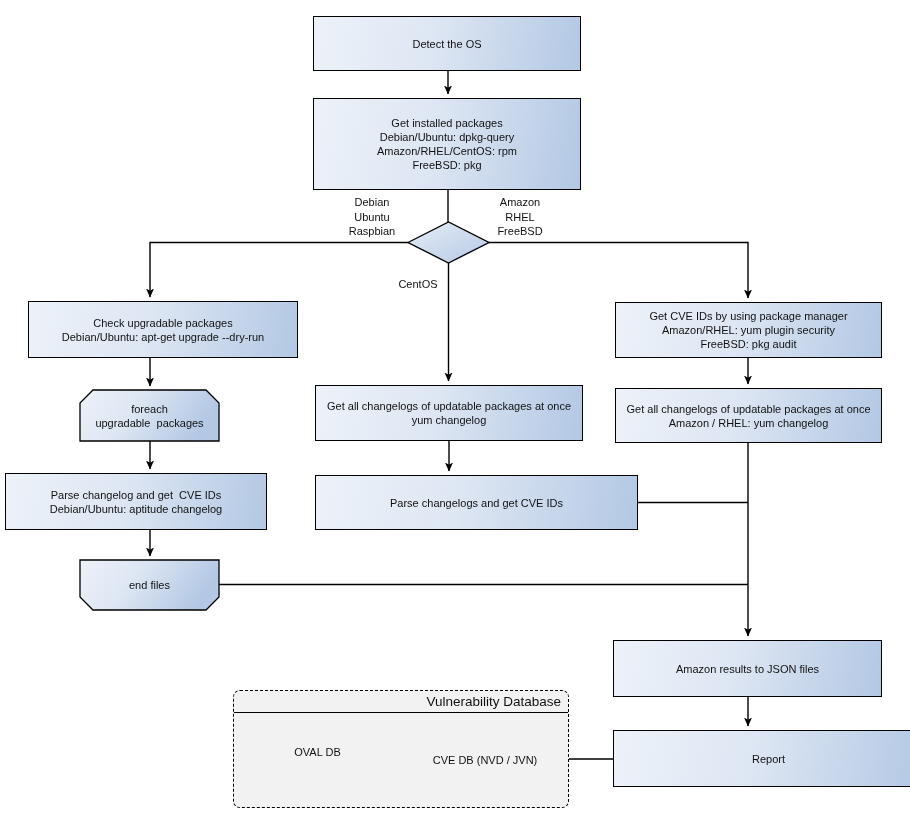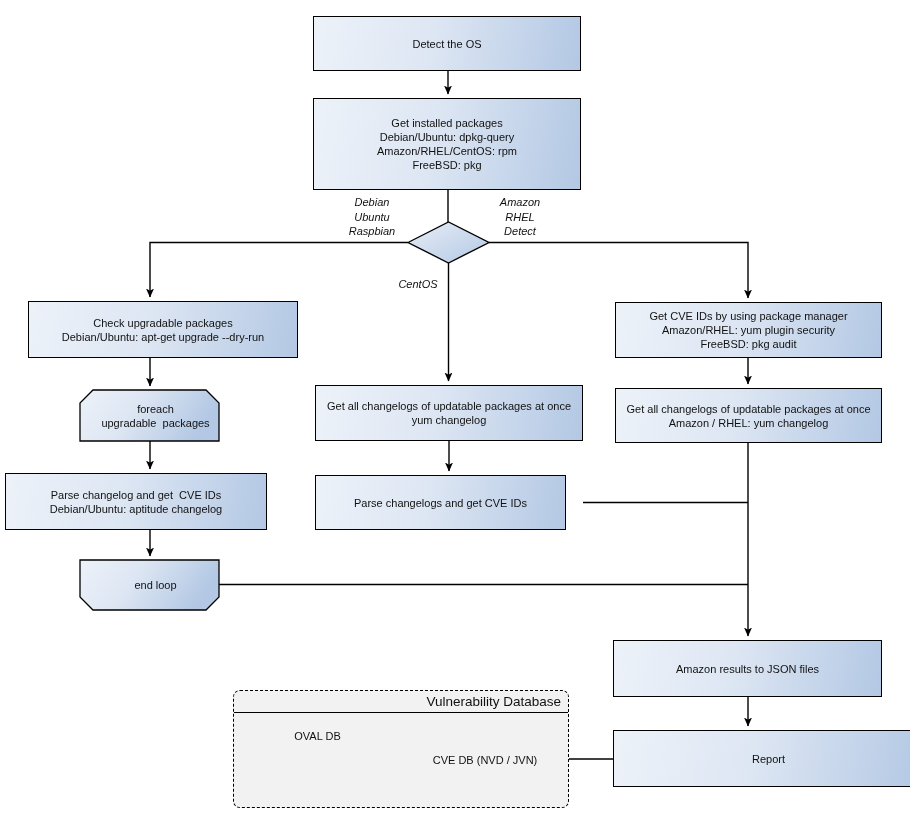--- a/index.html
+++ b/index.html
@@ -11,25 +11,25 @@
   .node{
     position:absolute;display:flex;align-items:center;justify-content:center;
     border:1.3px solid #000;
     background:linear-gradient(100deg,#edf2f9 0%,#dde6f3 45%,#b3c8e4 100%);
     box-sizing:border-box;
   }
   .lbl{
     white-space:pre;text-align:center;font-size:11px;line-height:14px;color:#111;
   }
   .shape-label{
-    position:absolute;display:flex;align-items:center;justify-content:center;padding-left:6px;
+    position:absolute;display:flex;align-items:center;justify-content:center;
   }
   .edge-label{
     position:absolute;display:flex;align-items:flex-start;justify-content:center;
-    font-size:11px;line-height:14.5px;text-align:center;white-space:pre;color:#111;font-style:italic;
+    font-size:11px;line-height:14.5px;text-align:center;white-space:pre;color:#111;
   }
   #vulndb-panel{
     position:absolute;left:233px;top:690px;width:336px;height:118px;
     background:#f2f2f2;border:1.4px dashed #000;border-radius:7px;box-sizing:border-box;padding-left:32px;
   }
   #vulndb-separator{
     position:absolute;left:0;right:0;top:21px;border-top:1.3px solid #000;
   }
   #vulndb-title{
     position:absolute;right:7px;top:3px;font-size:13.5px;color:#111;white-space:pre;
@@ -118,29 +118,29 @@
     <span class="lbl">foreach
 upgradable  packages</span>
   </div>
 
   <div class="node" style="left:5px;top:473px;width:262px;height:57px">
     <span class="lbl">Parse changelog and get  CVE IDs
 Debian/Ubuntu: aptitude changelog</span>
   </div>
 
   <div class="shape-label" style="left:80px;top:560px;width:139px;height:50px">
-    <span class="lbl">end loop</span>
+    <span class="lbl">end files</span>
   </div>
 
   <div class="node" style="left:315px;top:385px;width:268px;height:56px">
     <span class="lbl">Get all changelogs of updatable packages at once
 yum changelog</span>
   </div>
 
-  <div class="node" style="left:315px;top:475px;width:251px;height:55px">
+  <div class="node" style="left:315px;top:475px;width:323px;height:55px">
     <span class="lbl">Parse changelogs and get CVE IDs</span>
   </div>
 
   <div class="node" style="left:615px;top:302px;width:267px;height:56px">
     <span class="lbl">Get CVE IDs by using package manager
 Amazon/RHEL: yum plugin security
 FreeBSD: pkg audit</span>
   </div>
 
   <div class="node" style="left:615px;top:388px;width:267px;height:55px">
@@ -157,30 +157,30 @@
   </div>
 
   <div class="edge-label" style="left:322px;top:195px;width:100px;height:45px">
     <span>Debian
 Ubuntu
 Raspbian</span>
   </div>
   <div class="edge-label" style="left:470px;top:195px;width:100px;height:45px">
     <span>Amazon
 RHEL
-Detect</span>
+FreeBSD</span>
   </div>
   <div class="edge-label" style="left:368px;top:277px;width:100px;height:16px">
     <span>CentOS</span>
   </div>
 
   <div id="vulndb-panel">
     <div id="vulndb-title">Vulnerability Database</div>
     <div id="vulndb-separator"></div>
   </div>
-  <div class="cyl-label" style="left:248px;top:724px;width:139px;height:24px">
+  <div class="cyl-label" style="left:248px;top:740px;width:139px;height:24px">
     <span>OVAL DB</span>
   </div>
   <div class="cyl-label" style="left:417px;top:748px;width:136px;height:24px">
     <span>CVE DB (NVD / JVN)</span>
   </div>
 
 </div>
 
 </body></html>

